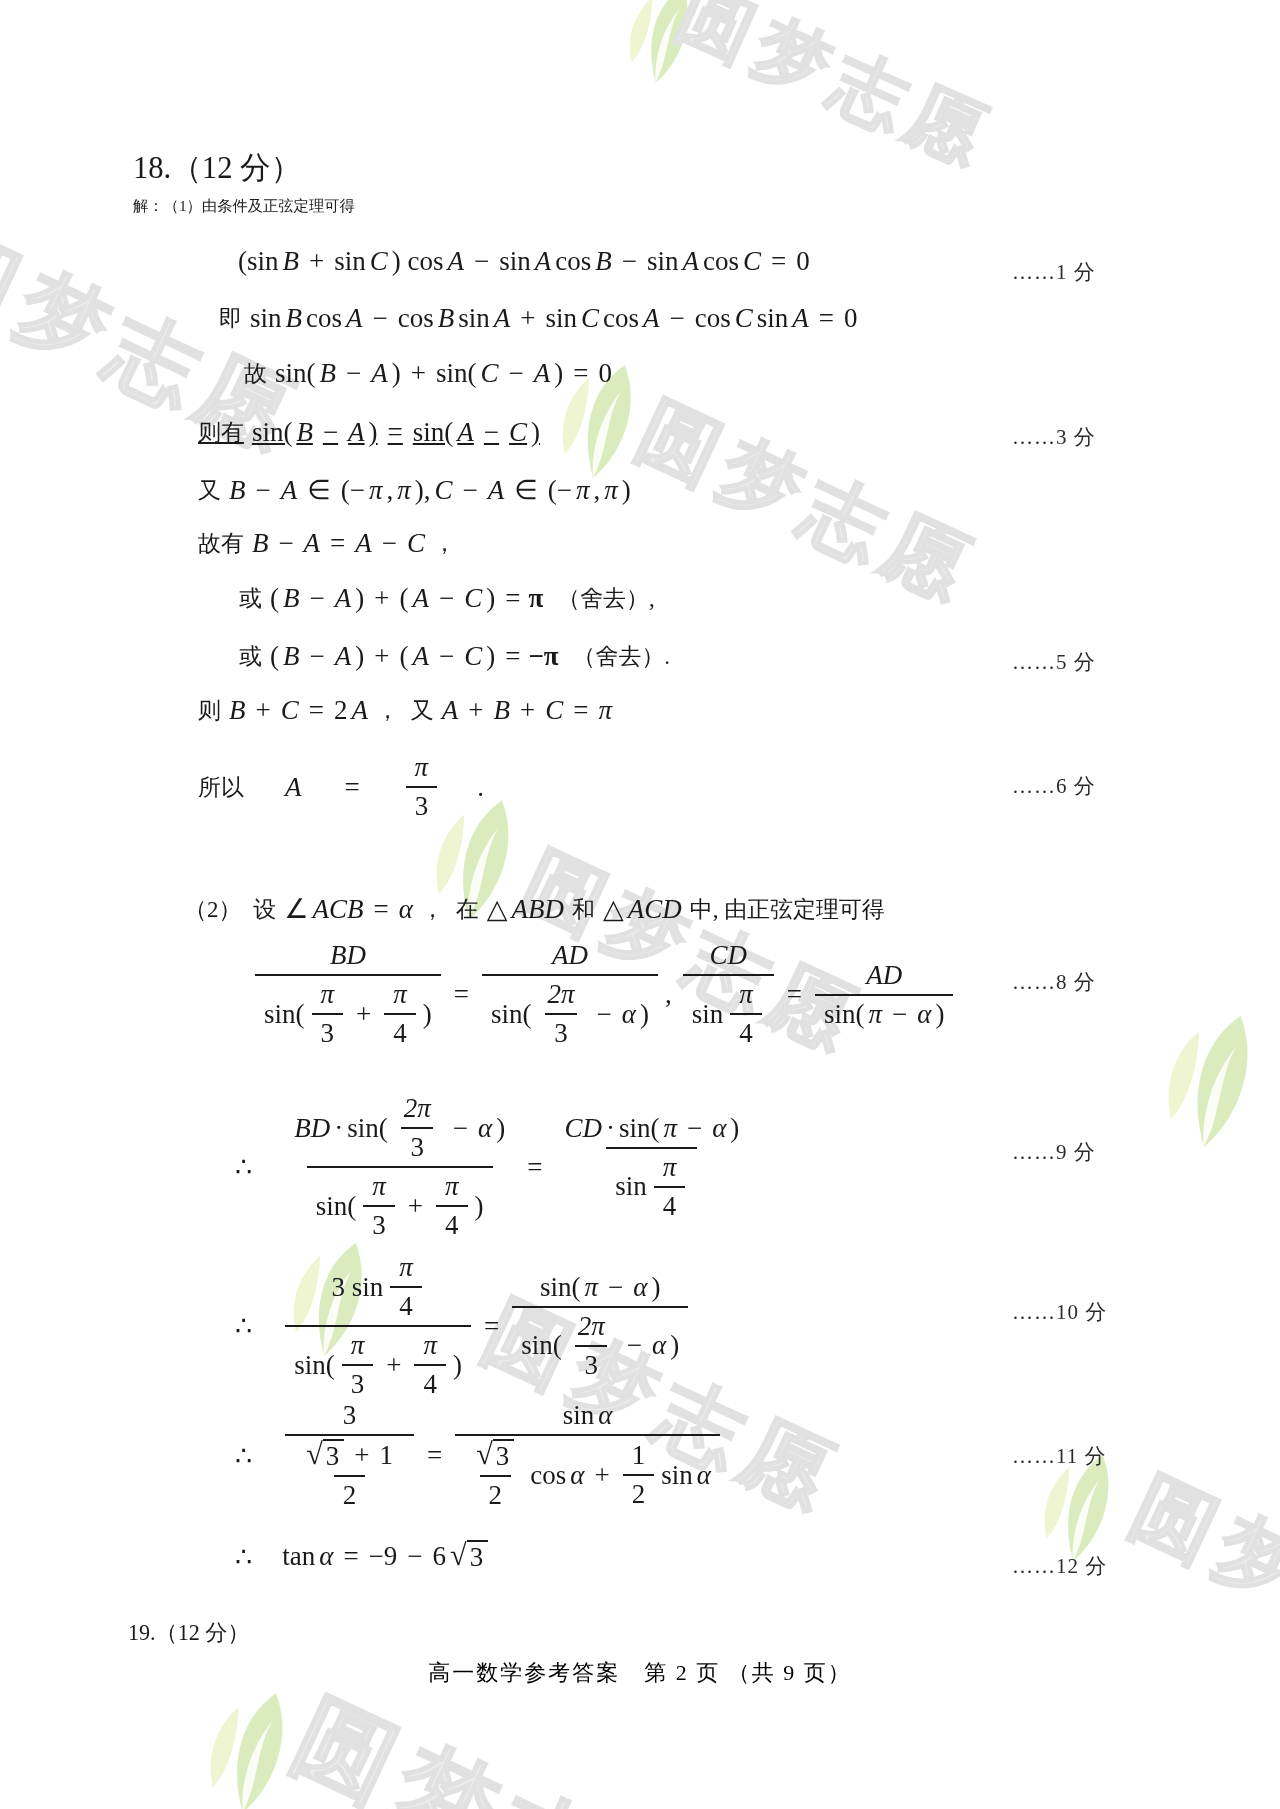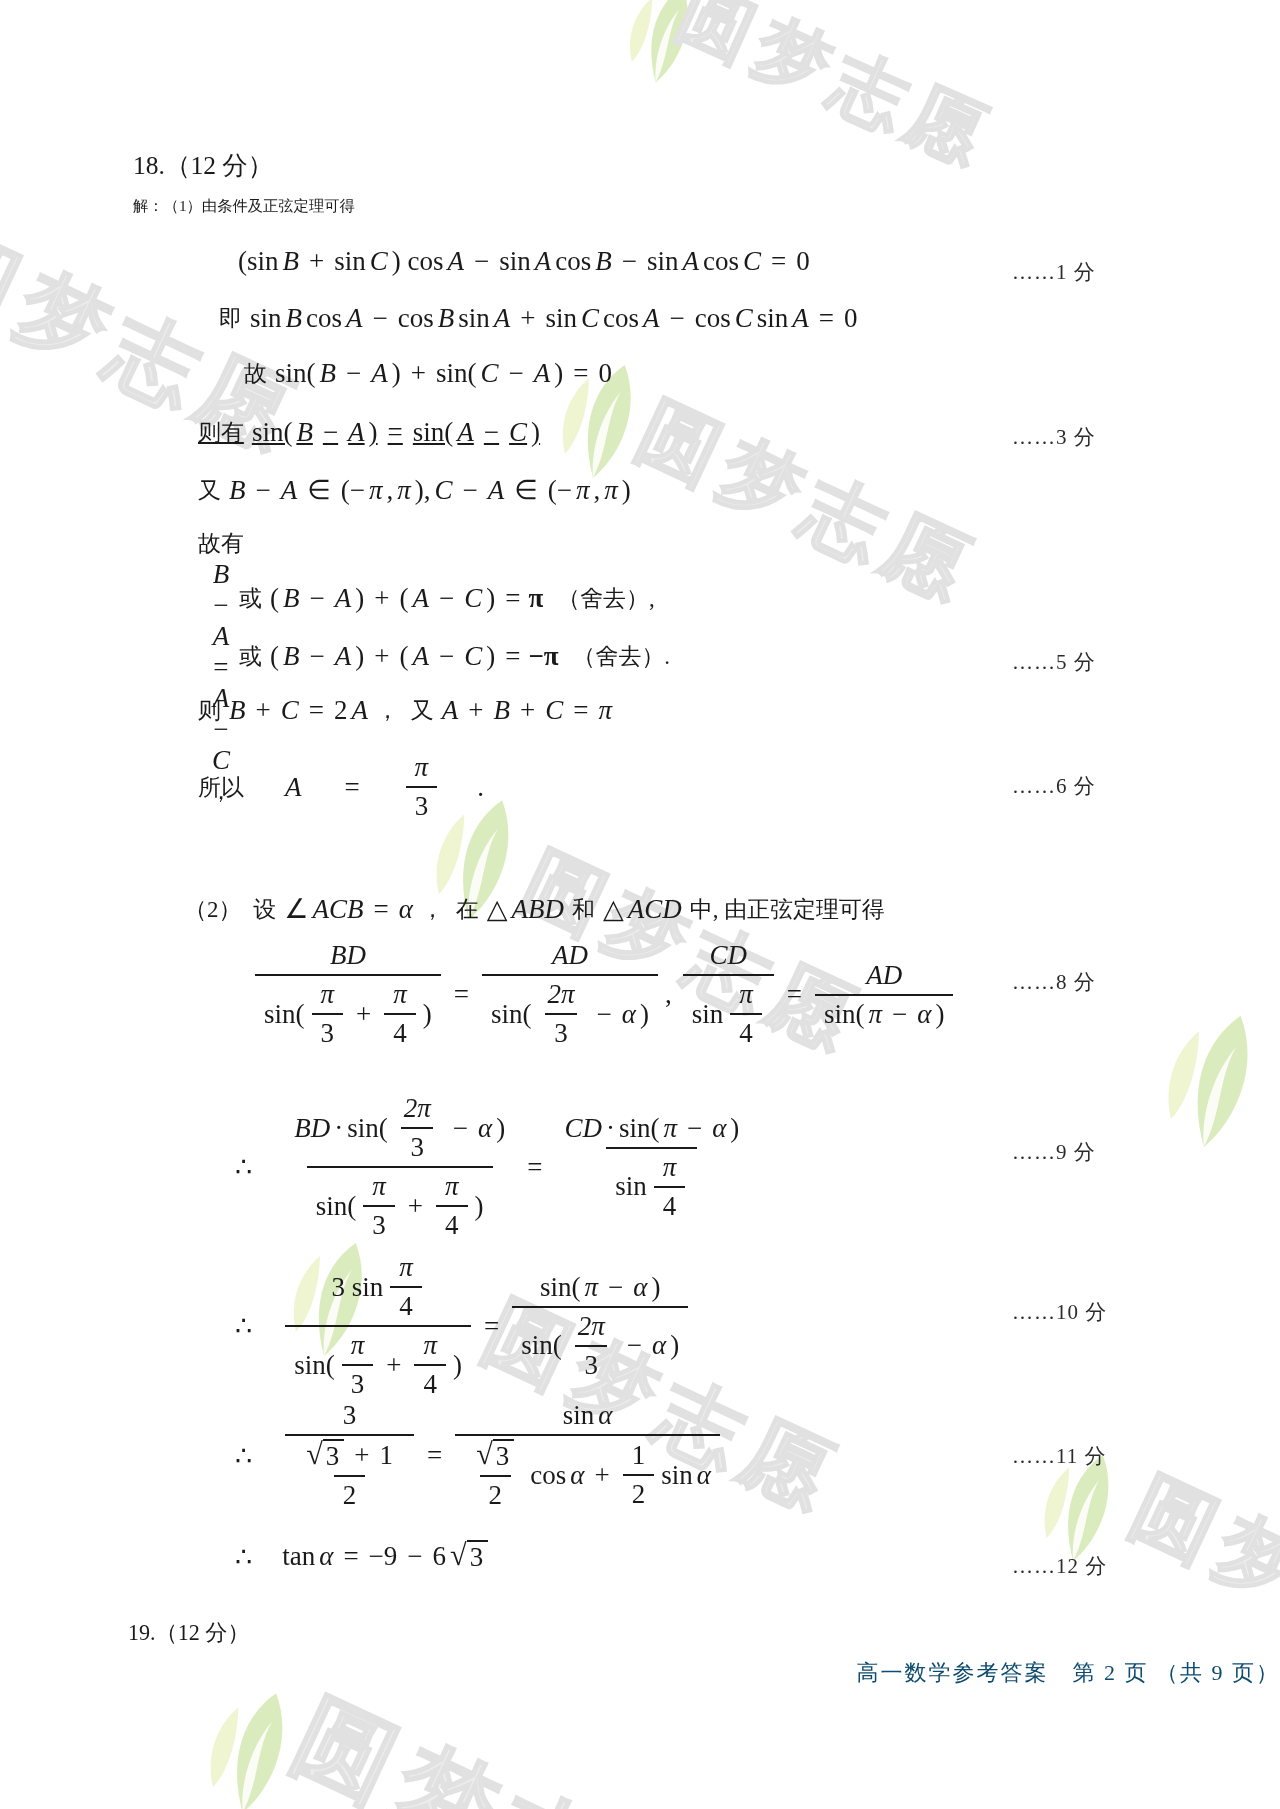--- a/index.html
+++ b/index.html
@@ -22,22 +22,22 @@
   .tf{font-style:normal;margin-right:28px;}
   .frac{display:inline-flex;flex-direction:column;align-items:center;vertical-align:middle;margin:0 5px;}
   .num,.den{display:flex;align-items:center;justify-content:center;}
   .num{padding:0 7px 3px;}
   .den{border-top:2px solid #1a1a1a;padding:3px 7px 0;}
   .sqrt{display:inline-flex;align-items:flex-start;margin:0 2px;}
   .rad{font-size:1.12em;line-height:1;}
   .sqx{border-top:2px solid #1a1a1a;padding:0 3px 0 1px;}
   .marker{position:absolute;left:1012px;font-size:21px;letter-spacing:1px;color:#2b2b2b;
           font-family:"Liberation Serif",serif;}
-  .footer{position:absolute;top:1658px;left:0;width:100%;text-align:right;font-size:22px;
-          letter-spacing:2px;color:#0c4a6e;z-index:1;font-family:Liberation Serif, serif;}
+  .footer{position:absolute;top:1658px;left:0;width:100%;text-align:center;font-size:22px;
+          letter-spacing:2px;color:#000000;z-index:1;font-family:Liberation Serif, serif;}
 </style>
 </head>
 <body>
 
 <div class="page">
   <div id="wm" class="wm-layer">
       <div class="leaf" style="left: 615px; top: -18px; width: 95px; height: 105px;">
         <svg viewBox="0 0 100 110" xmlns="http://www.w3.org/2000/svg">
           <path d="M34 18 C18 36 12 62 22 88 C30 78 38 52 34 18 Z" fill="#eff5cf"></path>
           <path d="M64 2 C38 26 32 64 50 106 C72 82 84 38 64 2 Z" fill="#d9ecba"></path>
@@ -88,21 +88,21 @@
       </div>
       <div class="wm-text" style="left: -48px; top: 218px; font-size: 88px; transform: rotate(25deg);">圆梦志愿</div>
       <div class="wm-text" style="left: 698px; top: -26px; font-size: 74px; transform: rotate(24deg);">圆梦志愿</div>
       <div class="wm-text" style="left: 660px; top: 390px; font-size: 80px; transform: rotate(25deg);">圆梦志愿</div>
       <div class="wm-text" style="left: 545px; top: 840px; font-size: 80px; transform: rotate(25deg);">圆梦志愿</div>
       <div class="wm-text" style="left: 508px; top: 1288px; font-size: 84px; transform: rotate(25deg);">圆梦志愿</div>
       <div class="wm-text" style="left: 1155px; top: 1465px; font-size: 82px; transform: rotate(25deg);">圆梦志愿</div>
       <div class="wm-text" style="left: 322px; top: 1685px; font-size: 98px; transform: rotate(25deg);">圆梦志愿</div>
     </div>
   <div id="content" class="content-layer">
-      <div class="row" style="top: 148px; left: 127px; font-size: 30px; font-family: Liberation Serif, serif;">
+      <div class="row" style="top: 148px; left: 127px; font-size: 36px; font-family: Liberation Serif, serif;">
         <span class="tok cjk">18.（12 分）</span>
       </div>
       <div class="row" style="top: 196px; left: 127px; font-size: 18px;">
         <span class="tok cjk">解：（1）由条件及正弦定理可得</span>
       </div>
       <div class="row" style="top: 246px; left: 236px;">
         <span class="tok rm">(sin</span>
         <span class="tok it">B</span>
         <span class="tok op">+</span>
         <span class="tok rm">sin</span>
@@ -192,21 +192,21 @@
         <span class="tok it">C</span>
         <span class="tok op">−</span>
         <span class="tok it">A</span>
         <span class="tok op">∈</span>
         <span class="tok rm">(−</span>
         <span class="tok it">π</span>
         <span class="tok rm">,</span>
         <span class="tok it">π</span>
         <span class="tok rm">)</span>
       </div>
-      <div class="row" style="top: 528px; left: 192px; flex-direction: column;">
+      <div class="row" style="top: 528px; left: 192px;">
         <span class="tok cjk">故有</span>
         <span class="tok it">B</span>
         <span class="tok op">−</span>
         <span class="tok it">A</span>
         <span class="tok op">=</span>
         <span class="tok it">A</span>
         <span class="tok op">−</span>
         <span class="tok it">C</span>
         <span class="tok cjk">，</span>
       </div>

